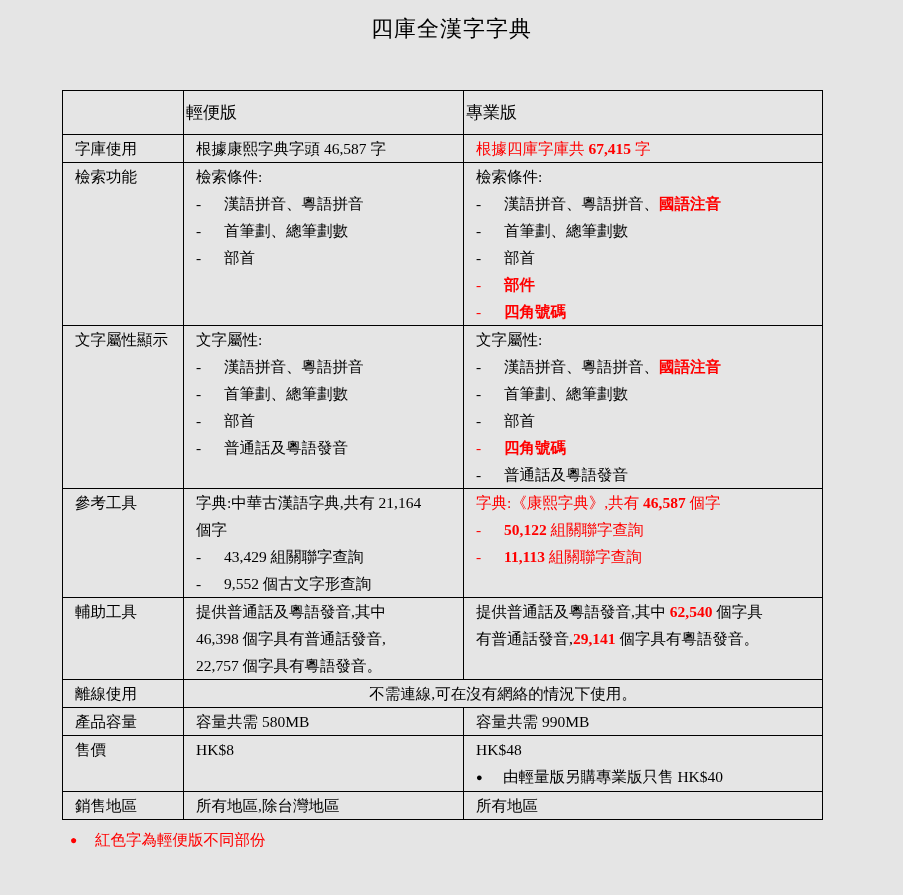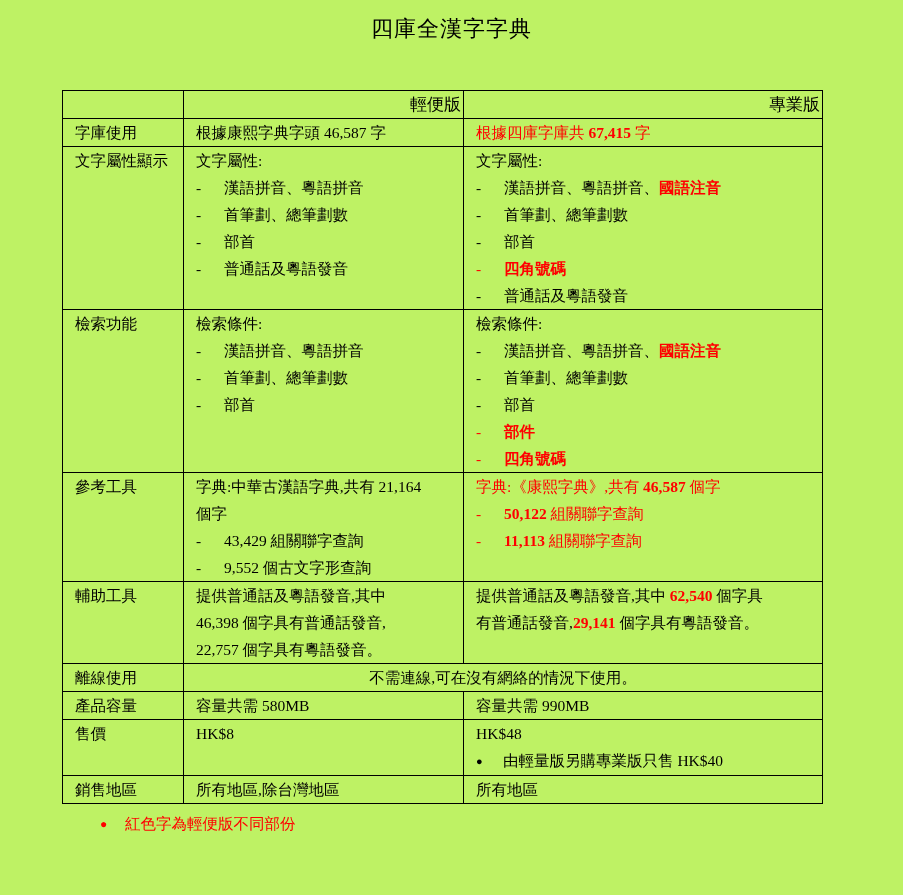--- a/index.html
+++ b/index.html
@@ -1,20 +1,20 @@
 <!DOCTYPE html>
 <html style="--red: #ff0000; --border: #000000;"><head>
 <meta charset="utf-8">
 <style>
   * { margin:0; padding:0; box-sizing:border-box; }
   html,body { background:#ffffff; }
   .page {
     position:relative;
     width:903px; height:895px;
-    background:#bef264;
+    background:#e5e5e5;
     font-family:"Liberation Serif","DejaVu Serif",serif;
     color:#000;
     overflow:hidden;
   }
   .doc-title {
     margin-top:16px;
     text-align:center;
     font-size:22px;
     line-height:26px;
     letter-spacing:1px;
@@ -27,38 +27,38 @@
   }
   table.cmp th, table.cmp td {
     border:1px solid var(--border,#000);
     vertical-align:top;
     overflow:hidden;
   }
   table.cmp th {
     font-weight:normal;
     font-size:17px;
     line-height:27px;
-    text-align:right;
-    padding:0 2px;
+    text-align:left;
+    padding:8px 2px;
   }
   table.cmp td {
     font-size:15.5px;
     line-height:27px;
     padding:0 12px;
   }
   td.label-cell { white-space:nowrap; }
   td.merged { text-align:center; }
   .line { min-height:27px; }
   .line.center { text-align:center; }
   .marker { display:inline-block; width:28px; }
   .marker.dot { font-size:11px; width:27px; vertical-align:1px; }
   .red { color:var(--red,#ff0000); }
   .run.b { font-weight:bold; }
   .footnote {
-    margin:7px 0 0 100px;
+    margin:7px 0 0 70px;
     font-size:15.5px;
     line-height:26px;
     color:var(--red,#ff0000);
   }
   .fn-bullet {
     display:inline-block;
     width:25px;
     font-size:12px;
     vertical-align:1px;
   }
@@ -87,52 +87,52 @@
         <tr>
           <td class="label-cell">字庫使用</td>
           <td>
             <div class="line"><span class="run">根據康熙字典字頭 46,587 字</span></div>
           </td>
           <td>
             <div class="line"><span class="run red">根據四庫字庫共 </span><span class="run red b">67,415</span><span class="run red"> 字</span></div>
           </td>
         </tr>
         <tr>
+          <td class="label-cell">檢索功能</td>
+          <td>
+            <div class="line"><span class="run">檢索條件:</span></div>
+            <div class="line"><span class="marker">-</span><span class="run">漢語拼音、粵語拼音</span></div>
+            <div class="line"><span class="marker">-</span><span class="run">首筆劃、總筆劃數</span></div>
+            <div class="line"><span class="marker">-</span><span class="run">部首</span></div>
+          </td>
+          <td>
+            <div class="line"><span class="run">檢索條件:</span></div>
+            <div class="line"><span class="marker">-</span><span class="run">漢語拼音、粵語拼音、</span><span class="run red b">國語注音</span></div>
+            <div class="line"><span class="marker">-</span><span class="run">首筆劃、總筆劃數</span></div>
+            <div class="line"><span class="marker">-</span><span class="run">部首</span></div>
+            <div class="line"><span class="marker red">-</span><span class="run red b">部件</span></div>
+            <div class="line"><span class="marker red">-</span><span class="run red b">四角號碼</span></div>
+          </td>
+        </tr>
+        <tr>
           <td class="label-cell">文字屬性顯示</td>
           <td>
             <div class="line"><span class="run">文字屬性:</span></div>
             <div class="line"><span class="marker">-</span><span class="run">漢語拼音、粵語拼音</span></div>
             <div class="line"><span class="marker">-</span><span class="run">首筆劃、總筆劃數</span></div>
             <div class="line"><span class="marker">-</span><span class="run">部首</span></div>
             <div class="line"><span class="marker">-</span><span class="run">普通話及粵語發音</span></div>
           </td>
           <td>
             <div class="line"><span class="run">文字屬性:</span></div>
             <div class="line"><span class="marker">-</span><span class="run">漢語拼音、粵語拼音、</span><span class="run red b">國語注音</span></div>
             <div class="line"><span class="marker">-</span><span class="run">首筆劃、總筆劃數</span></div>
             <div class="line"><span class="marker">-</span><span class="run">部首</span></div>
             <div class="line"><span class="marker red">-</span><span class="run red b">四角號碼</span></div>
             <div class="line"><span class="marker">-</span><span class="run">普通話及粵語發音</span></div>
-          </td>
-        </tr>
-        <tr>
-          <td class="label-cell">檢索功能</td>
-          <td>
-            <div class="line"><span class="run">檢索條件:</span></div>
-            <div class="line"><span class="marker">-</span><span class="run">漢語拼音、粵語拼音</span></div>
-            <div class="line"><span class="marker">-</span><span class="run">首筆劃、總筆劃數</span></div>
-            <div class="line"><span class="marker">-</span><span class="run">部首</span></div>
-          </td>
-          <td>
-            <div class="line"><span class="run">檢索條件:</span></div>
-            <div class="line"><span class="marker">-</span><span class="run">漢語拼音、粵語拼音、</span><span class="run red b">國語注音</span></div>
-            <div class="line"><span class="marker">-</span><span class="run">首筆劃、總筆劃數</span></div>
-            <div class="line"><span class="marker">-</span><span class="run">部首</span></div>
-            <div class="line"><span class="marker red">-</span><span class="run red b">部件</span></div>
-            <div class="line"><span class="marker red">-</span><span class="run red b">四角號碼</span></div>
           </td>
         </tr>
         <tr>
           <td class="label-cell">參考工具</td>
           <td>
             <div class="line"><span class="run">字典:中華古漢語字典,共有 21,164</span></div>
             <div class="line"><span class="run">個字</span></div>
             <div class="line"><span class="marker">-</span><span class="run">43,429 組關聯字查詢</span></div>
             <div class="line"><span class="marker">-</span><span class="run">9,552 個古文字形查詢</span></div>
           </td>

